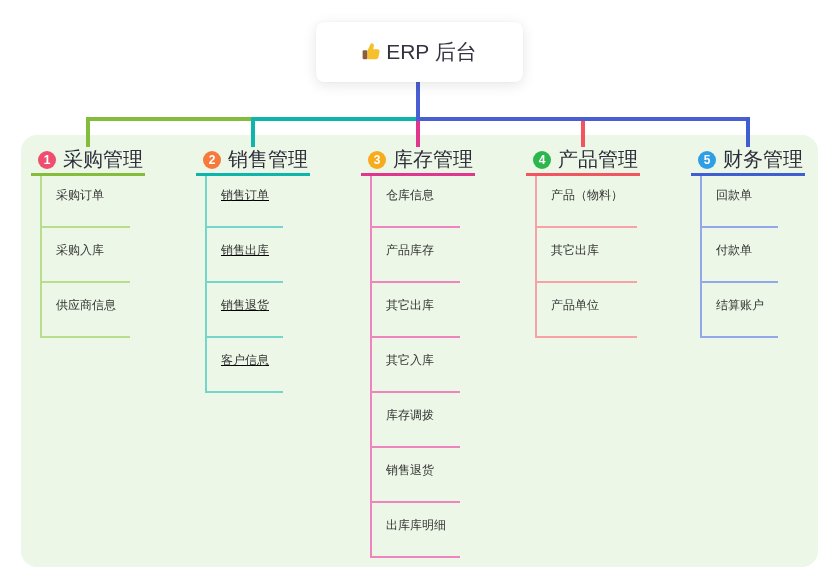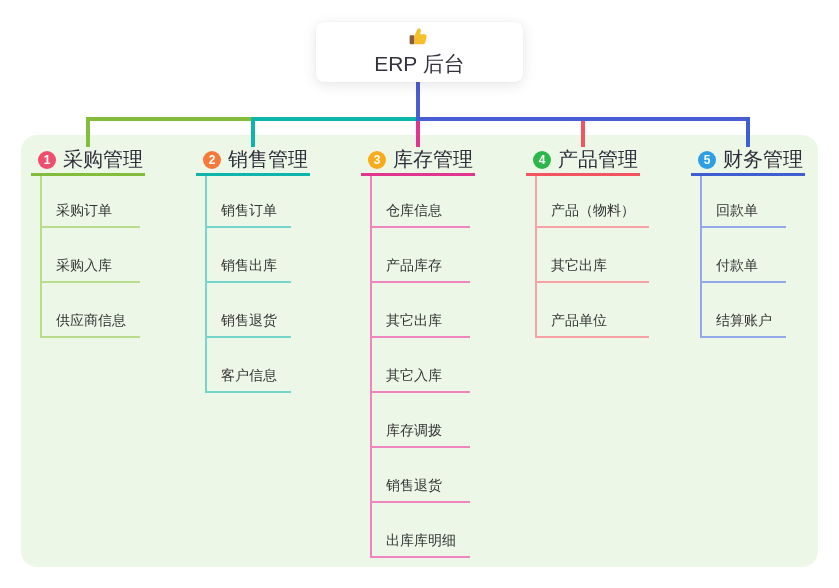--- a/index.html
+++ b/index.html
@@ -6,38 +6,38 @@
   #canvas{
     position:relative;width:839px;height:588px;background:#ffffff;overflow:hidden;
     font-family:"Liberation Sans","DejaVu Sans",sans-serif;
   }
   .panel{position:absolute;left:21px;top:135px;width:797px;height:432px;border-radius:16px;}
   .line{position:absolute;}
   .root-node{
     position:absolute;left:316px;top:22px;width:207px;height:60px;background:#ffffff;
     border-radius:8px;box-shadow:0 3px 14px rgba(0,0,0,0.10), 0 0 2px rgba(0,0,0,0.05);
     display:flex;align-items:center;justify-content:center;gap:2px;
-    font-size:21px;color:#33323e;z-index:3;flex-direction:column;
+    font-size:21px;color:#33323e;z-index:3;
   }
   .root-node .thumb{display:flex;align-items:center;}
   .branch{position:absolute;top:146px;z-index:2;}
   .branch-header{
     display:flex;align-items:center;gap:7px;height:30px;width:114px;box-sizing:border-box;
     padding-left:7px;border-bottom-style:solid;border-bottom-width:3px;
   }
   .badge{
     flex:0 0 18px;width:18px;height:18px;border-radius:50%;display:flex;align-items:center;
     justify-content:center;color:#fff;font-size:12px;font-weight:bold;line-height:1;
   }
   .branch-title{font-size:20px;color:#2e2e3a;white-space:nowrap;}
   .children{margin-left:9px;border-left-style:solid;border-left-width:2px;width:fit-content;}
   .child{
     box-sizing:border-box;height:55px;display:flex;align-items:flex-end;
-    padding:0 14px 6px 14px;min-width:72px;border-bottom-style:solid;border-bottom-width:2px;
-    font-size:14px;color:#333333;white-space:nowrap;
+    padding:0 14px 22px 14px;min-width:72px;border-bottom-style:solid;border-bottom-width:2px;
+    font-size:12px;color:#333333;white-space:nowrap;
   }
   .child.first{height:52px;}
 </style>
 </head>
 <body>
 
 <div id="canvas" style="background: rgb(255, 255, 255);">
   <div class="panel" style="background: rgb(236, 247, 231);"></div>
   <div id="connectors">
       <div class="line" style="left: 416px; top: 82px; width: 4px; height: 39px; background: rgb(74, 94, 212);"></div>
@@ -71,21 +71,21 @@
           <div class="child first" style="border-bottom-color: rgb(184, 221, 141);">采购订单</div>
           <div class="child" style="border-bottom-color: rgb(184, 221, 141);">采购入库</div>
           <div class="child" style="border-bottom-color: rgb(184, 221, 141);">供应商信息</div>
         </div>
       </div>
       <div class="branch" style="left: 196px;">
         <div class="branch-header" style="border-bottom-color: rgb(13, 181, 171);">
           <span class="badge" style="background: rgb(246, 122, 60);">2</span>
           <span class="branch-title">销售管理</span>
         </div>
-        <div class="children" style="border-left-color: rgb(116, 214, 202);">
+        <div class="children" style="border-left-color: rgb(116, 214, 202); text-decoration: underline;">
           <div class="child first" style="border-bottom-color: rgb(116, 214, 202);">销售订单</div>
           <div class="child" style="border-bottom-color: rgb(116, 214, 202);">销售出库</div>
           <div class="child" style="border-bottom-color: rgb(116, 214, 202);">销售退货</div>
           <div class="child" style="border-bottom-color: rgb(116, 214, 202);">客户信息</div>
         </div>
       </div>
       <div class="branch" style="left: 361px;">
         <div class="branch-header" style="border-bottom-color: rgb(224, 54, 142);">
           <span class="badge" style="background: rgb(248, 171, 28);">3</span>
           <span class="branch-title">库存管理</span>

